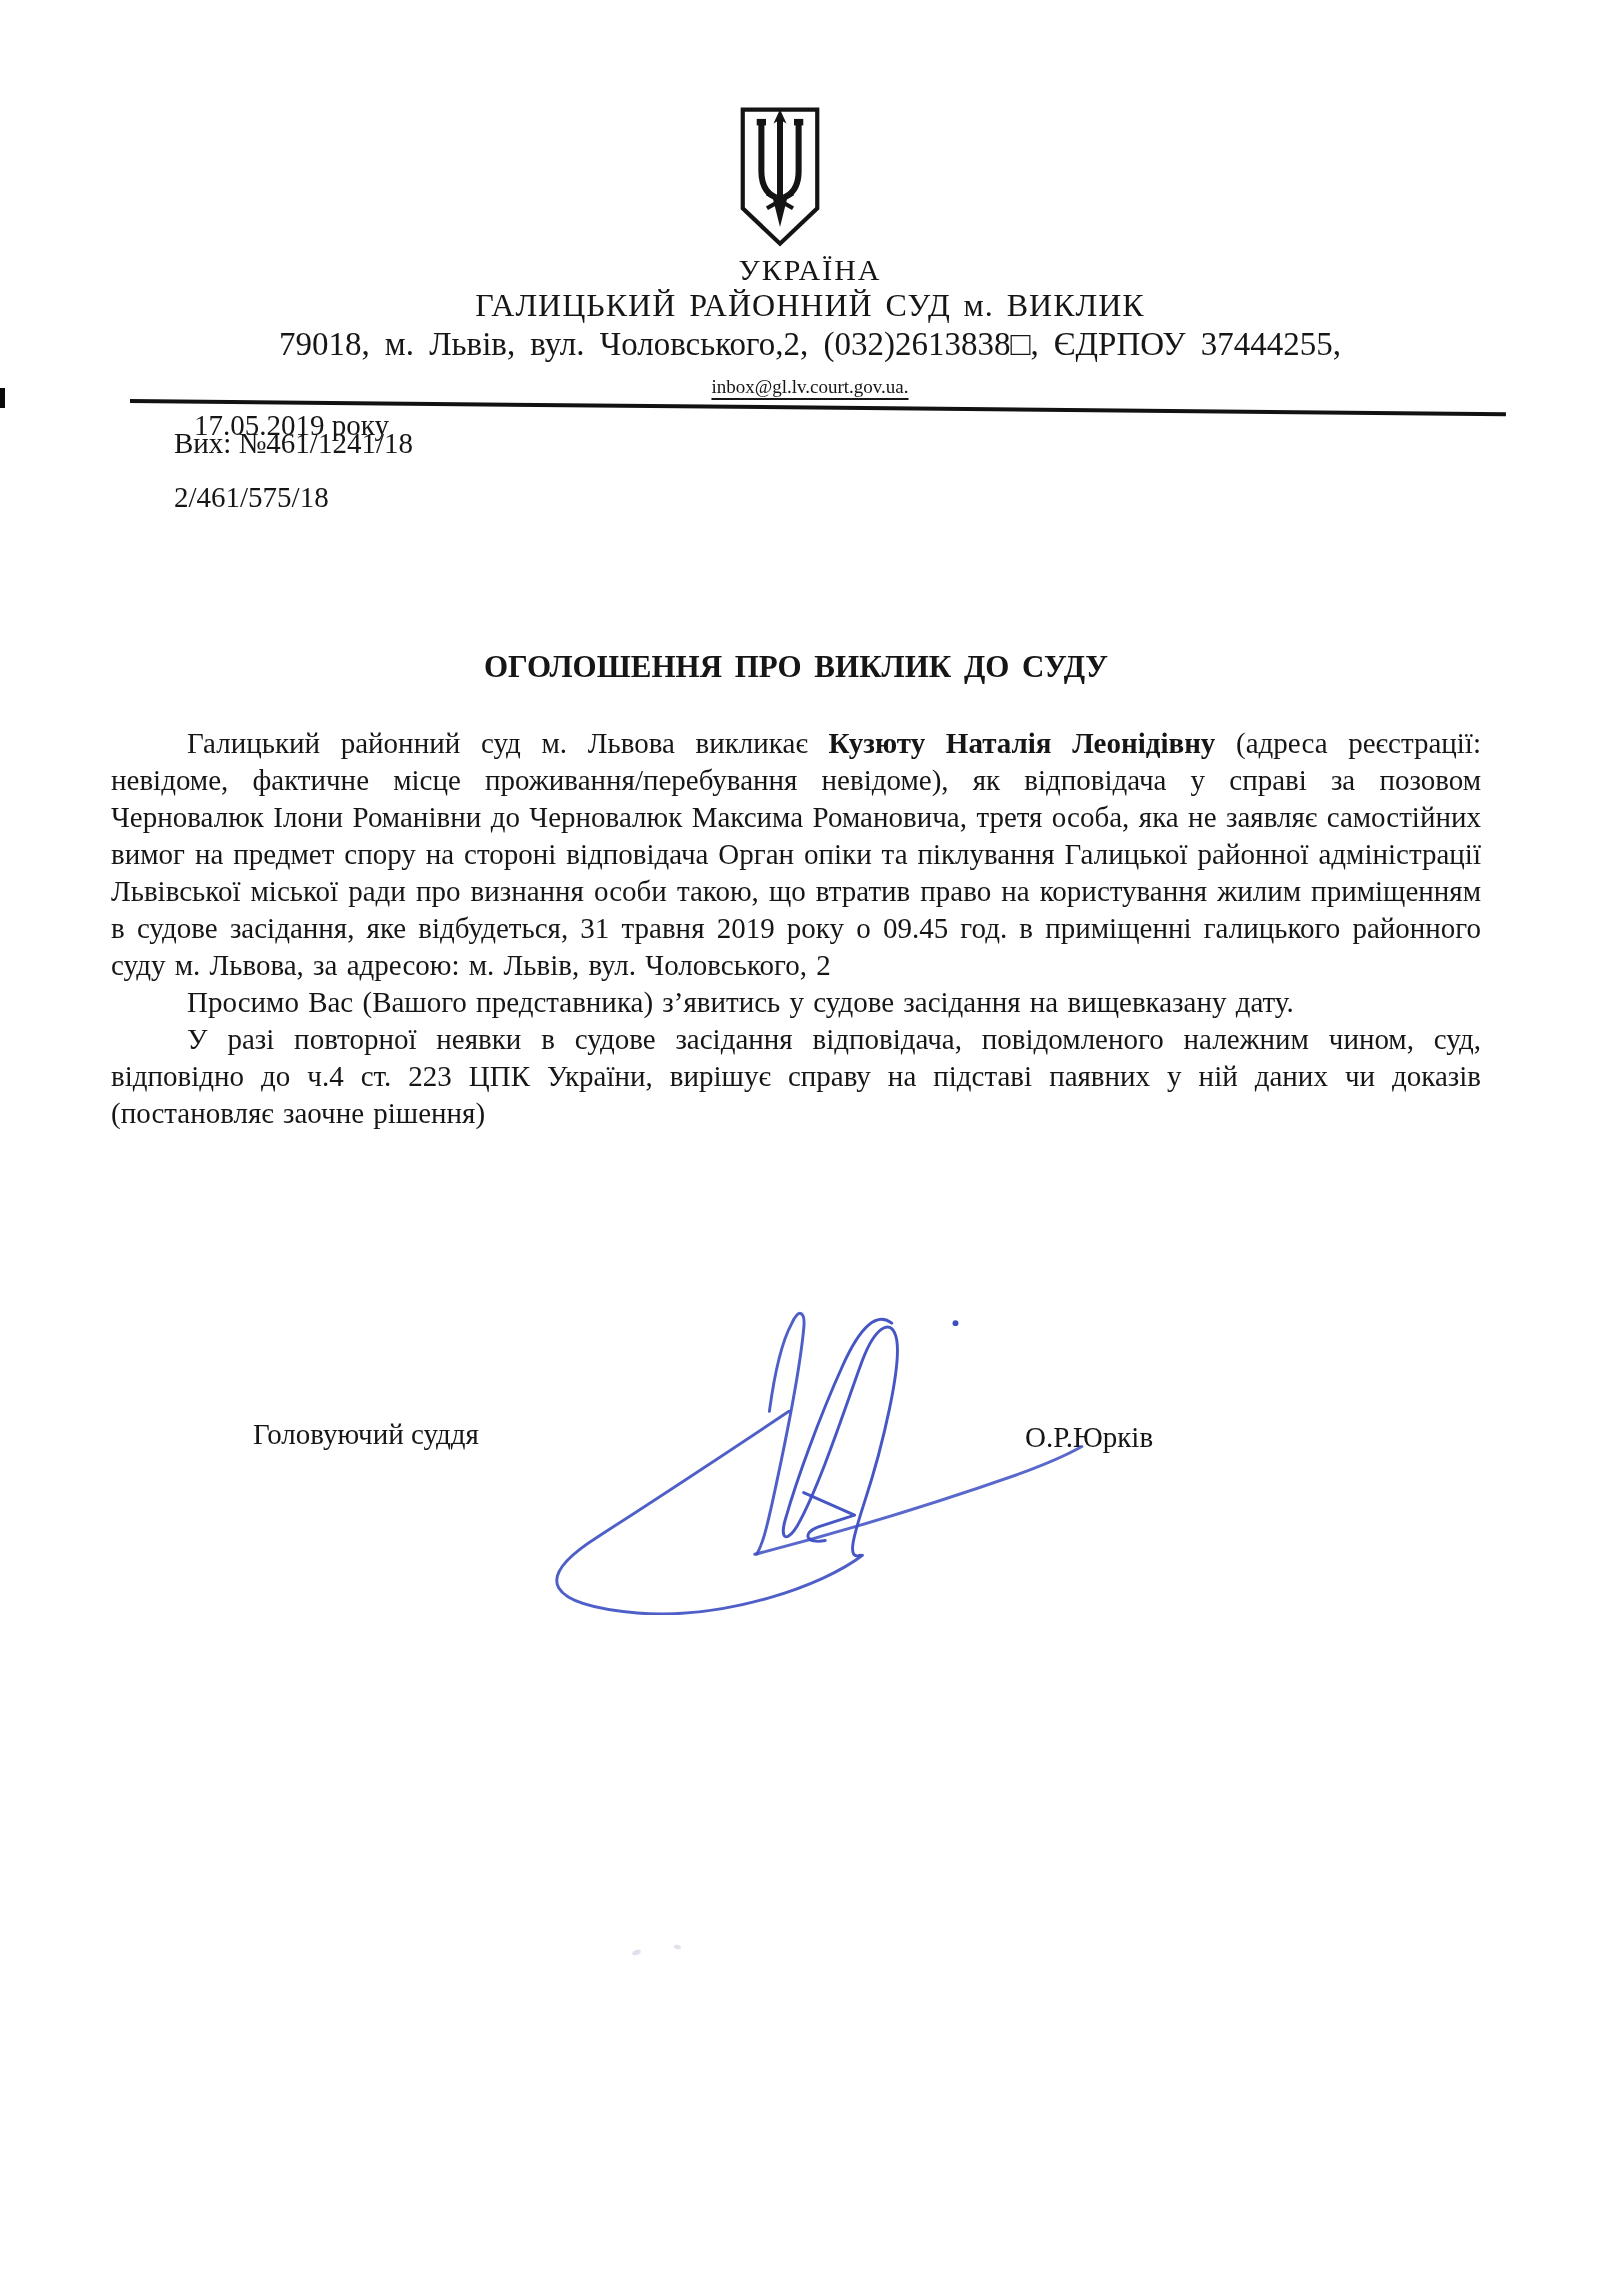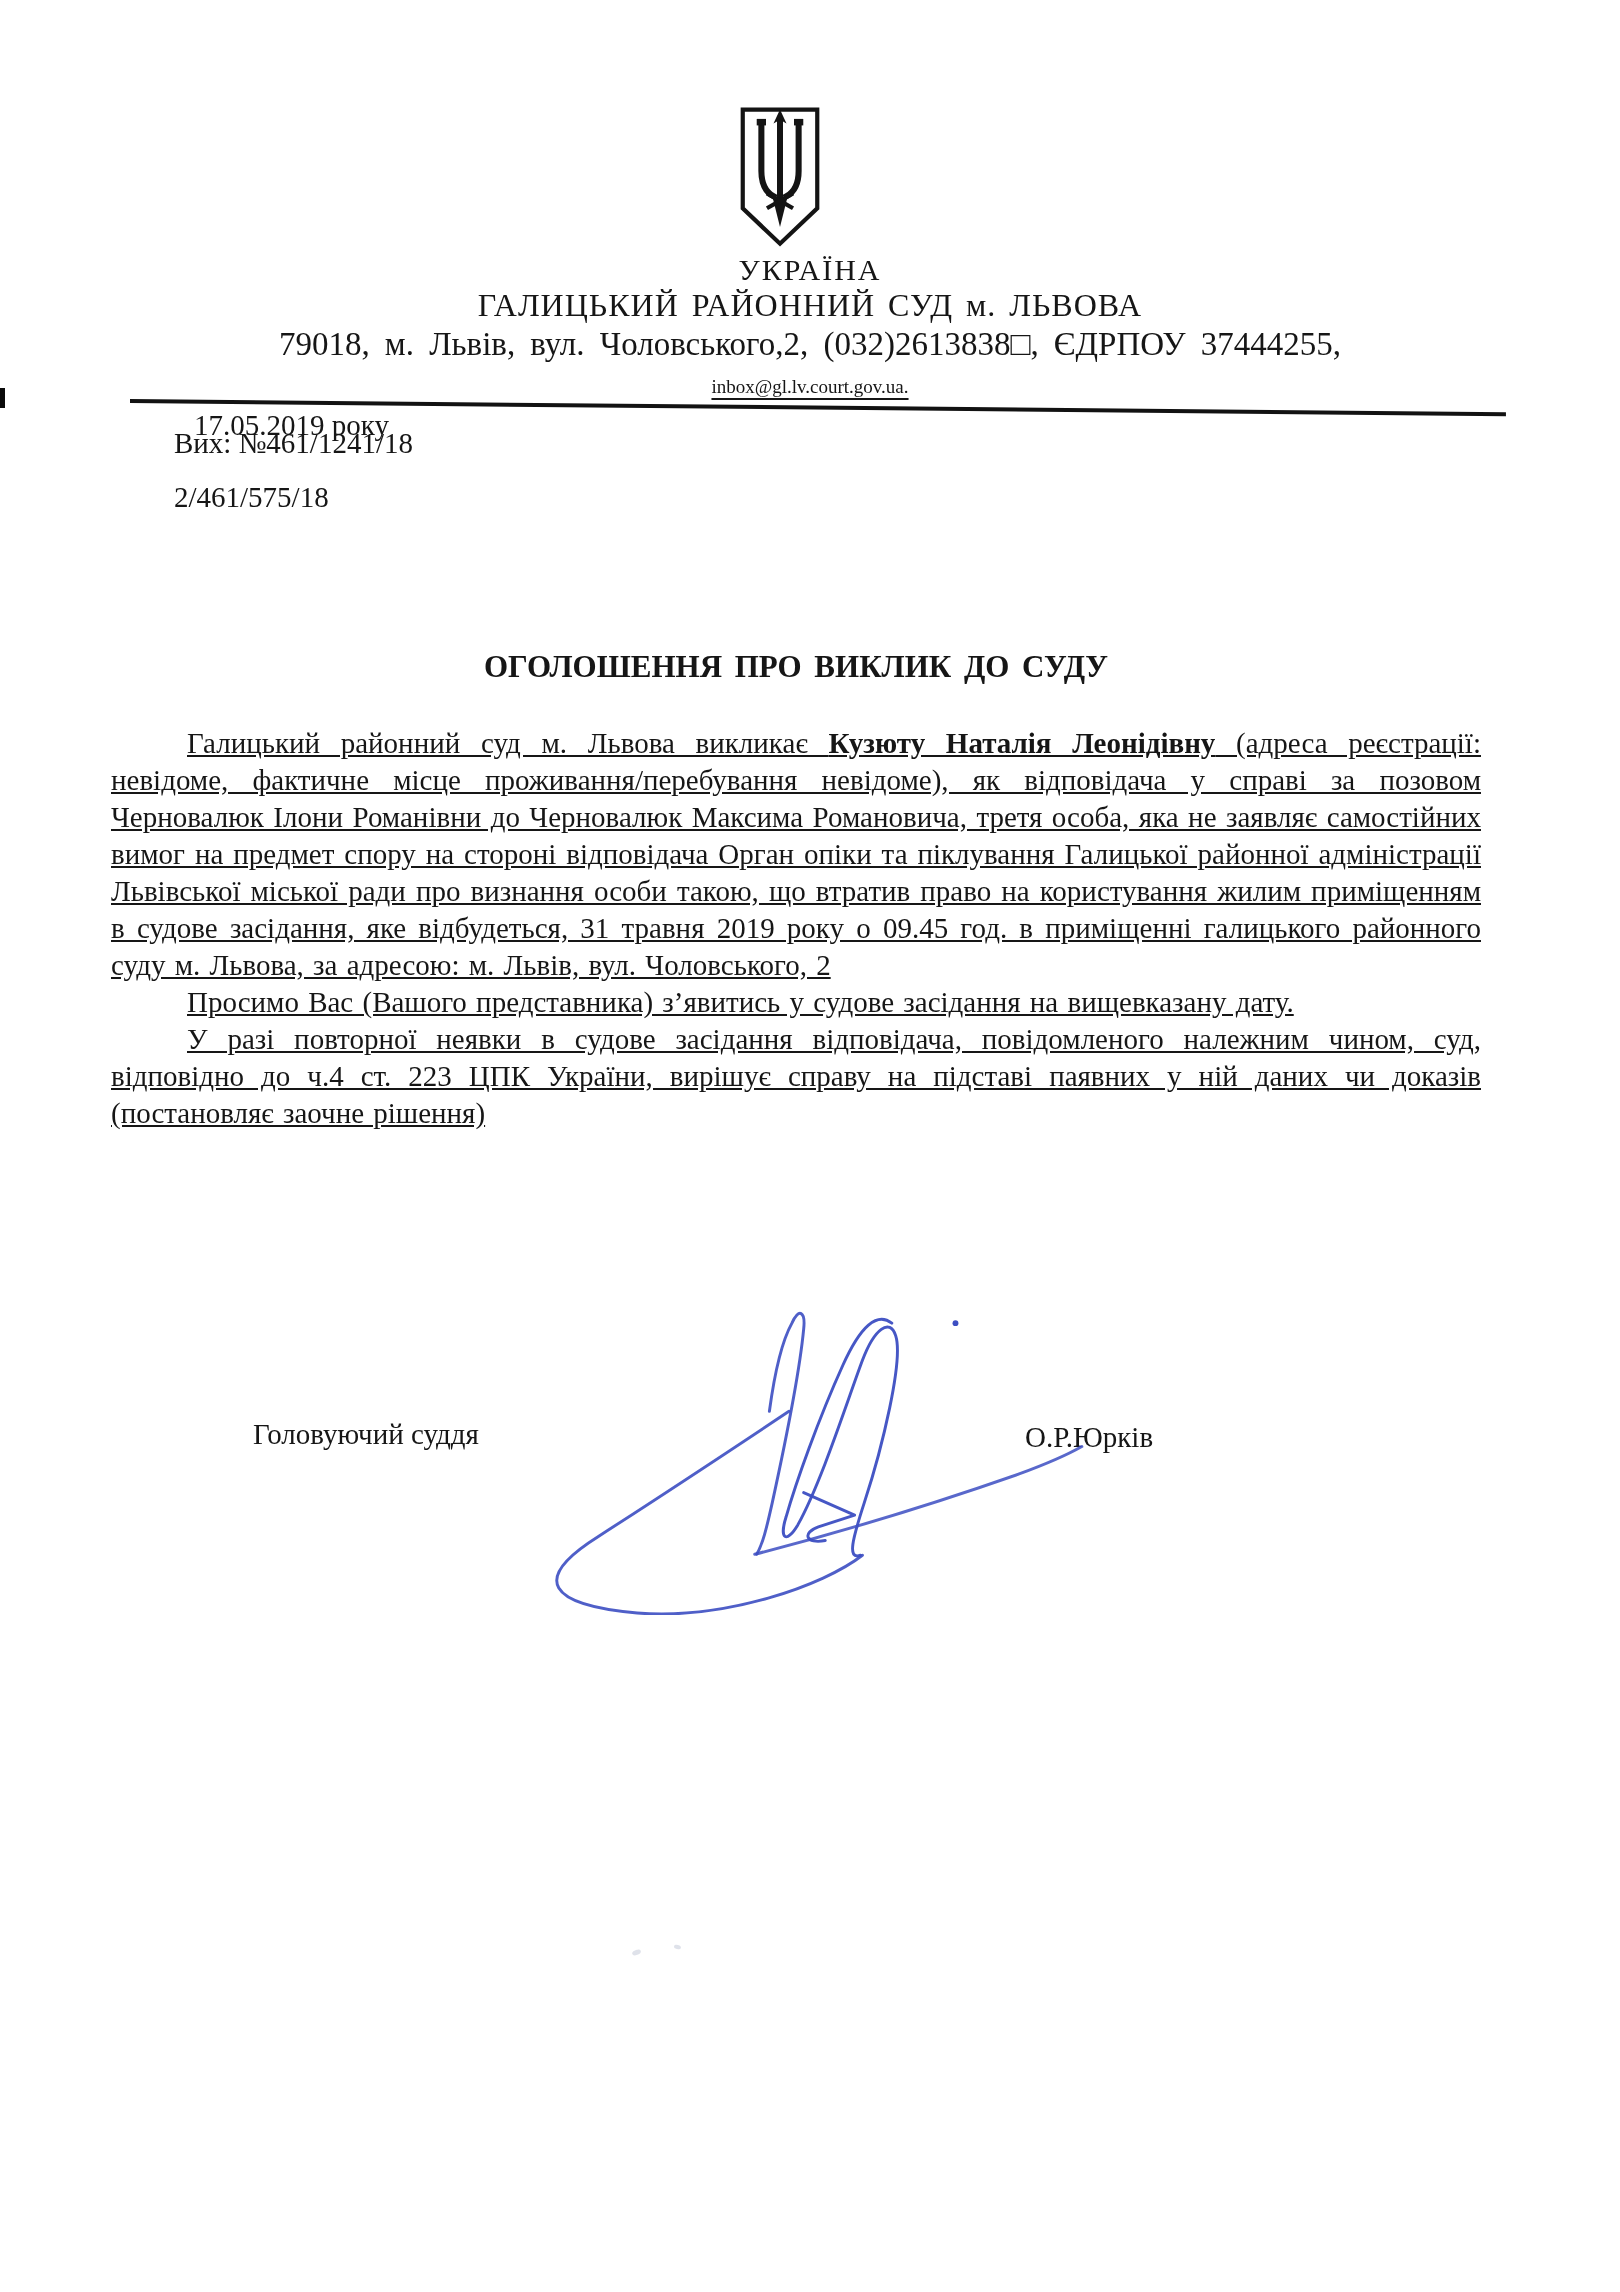--- a/index.html
+++ b/index.html
@@ -30,21 +30,21 @@
   .meta-date { top: 408px; margin-left: 20px; }
   .meta-out  { top: 426px; }
   .meta-case { top: 480px; }
 
   
   .doc-title { left: 111px; width: 1370px; top: 649px; text-align: center;
                font-weight: bold; font-size: 31px; word-spacing: 4.9px; }
 
   
   .body-text { left: 111px; top: 725px; width: 1370px; font-size: 29px;
-               line-height: 37px; text-align: justify; text-decoration: underline; }
+               line-height: 37px; text-align: justify; }
   .body-text p { margin: 0; text-indent: 76px; word-spacing: 2px; }
   .bold-name { font-weight: bold; }
 
   
   .sig-role { left: 253px; top: 1418px; font-size: 29px; }
   .sig-name { left: 1025px; top: 1421px; font-size: 29px; }
   .sig-svg  { left: 431px; top: 1282px; width: 667px; height: 333px; }
 
   
   .speck { border-radius: 50%; background: rgba(110,125,160,0.22); }
@@ -69,21 +69,21 @@
     <path d="M65 16 h10 v7 h-10 z"></path>
     <path d="M42 100 h16 l-8 32 z"></path>
   </g>
   <g stroke="#141414" stroke-width="4.5" fill="none">
     <path d="M36 96 l28 16"></path>
     <path d="M64 96 l-28 16"></path>
   </g>
 </svg>
 
 <div class="abs centerband country">УКРАЇНА</div>
-<div class="abs centerband court-name">ГАЛИЦЬКИЙ РАЙОННИЙ СУД м. ЛЬВОВА</div>
+<div class="abs centerband court-name">ГАЛИЦЬКИЙ РАЙОННИЙ СУД м. ВИКЛИК</div>
 <div class="abs centerband address-line">79018,  м. Львів,  вул. Чоловського,2,  (032)2613838□,   ЄДРПОУ  37444255,</div>
 <div class="abs centerband email-line"><span>inbox@gl.lv.court.gov.ua.</span></div>
 <div class="abs rule"></div>
 
 <div class="abs meta meta-date">17.05.2019 року</div>
 <div class="abs meta meta-out">Вих: №461/1241/18</div>
 <div class="abs meta meta-case">2/461/575/18</div>
 
 <div class="abs doc-title">ОГОЛОШЕННЯ ПРО ВИКЛИК ДО СУДУ</div>
 

